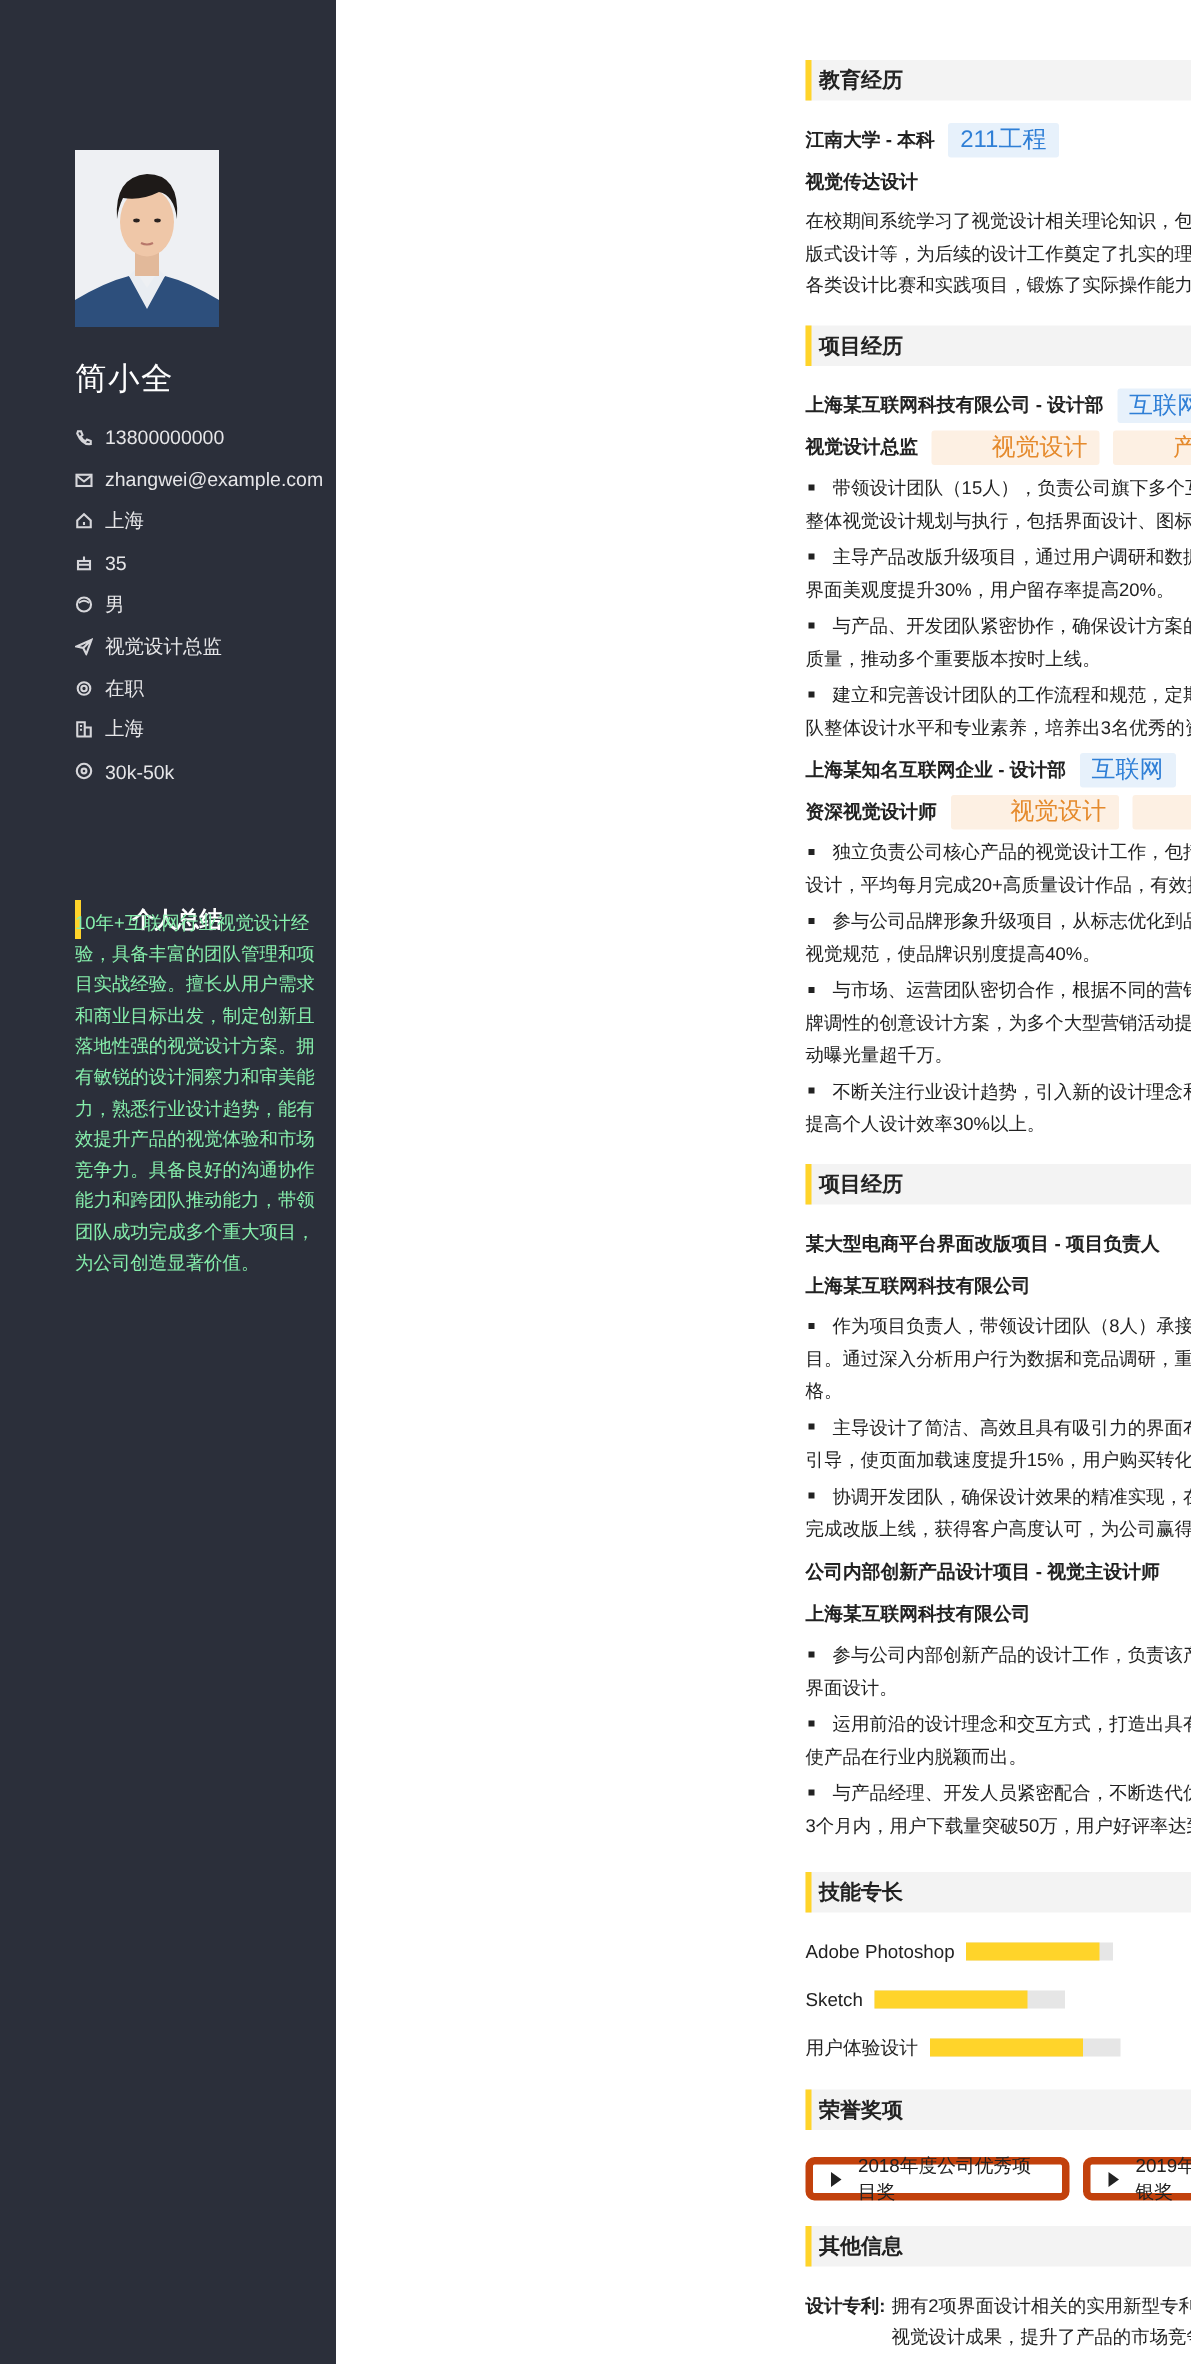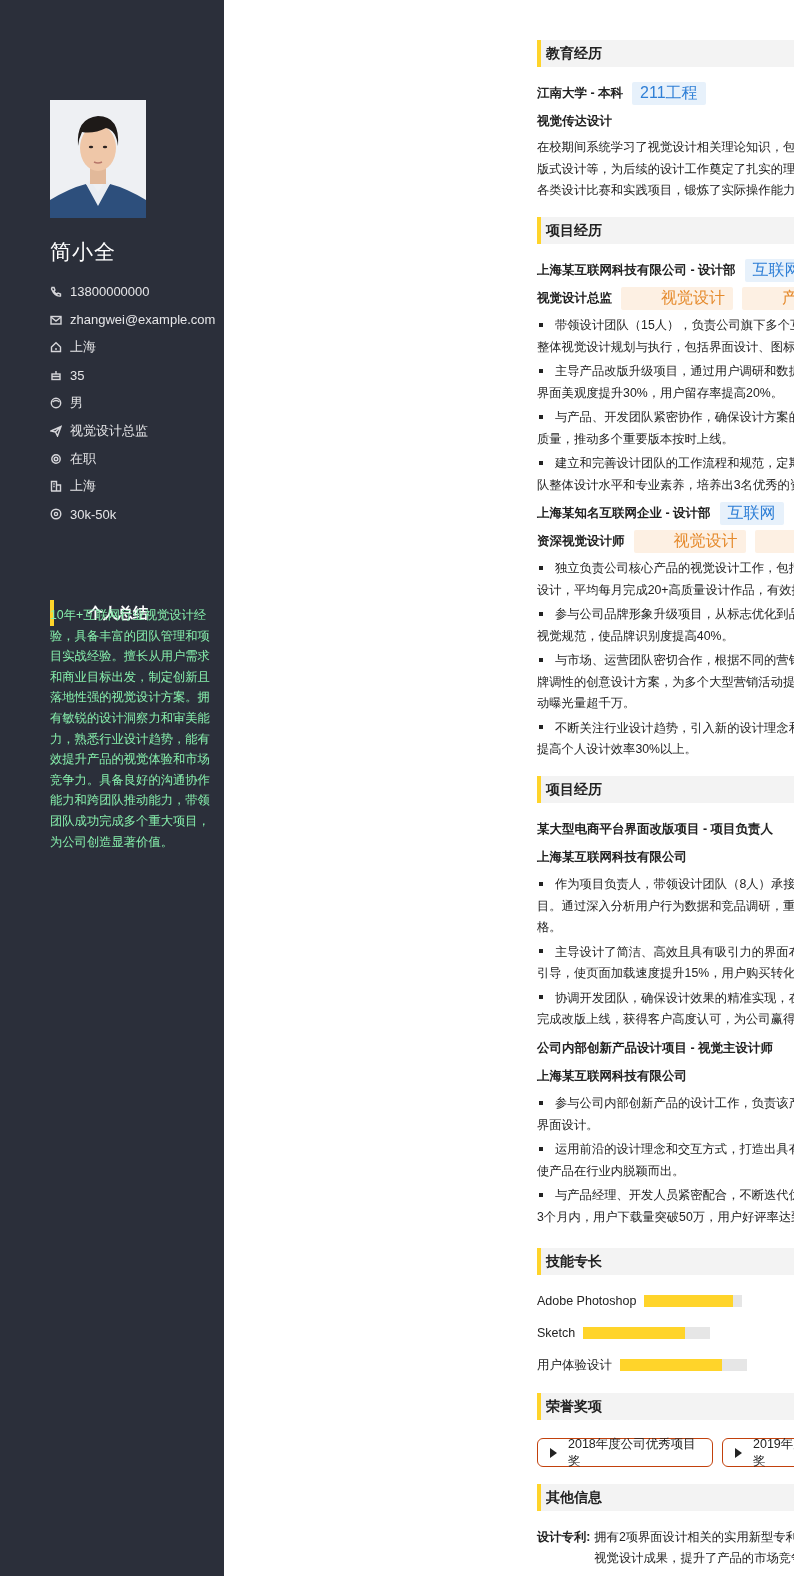--- a/index.html
+++ b/index.html
@@ -24,21 +24,21 @@
   .tag { font-weight: normal; font-size: 16px; padding: 1px 8px; margin-left: 9px; border-radius: 2px; }
   .tag.blue { background: #e7f1fb; color: #2f7fd6; }
   .tag.orange { background: #fdf0e3; color: #e58a2c; padding-left: 40px; }
   .para { position: absolute; left: 313px; width: 427px; font-size: 12.3px; line-height: 21.5px; color: #222; }
   .bullets { position: absolute; left: 313px; width: 427px; list-style: none; }
   .bullets li { font-size: 12.3px; line-height: 21.5px; color: #222; margin-bottom: 3px; }
   .bullets li .dot { display: inline-block; width: 4px; height: 4px; background: #222; margin: 0 12px 2px 2px; vertical-align: middle; }
   .skill { position: absolute; display: flex; align-items: center; font-size: 12.5px; color: #222; height: 16px; }
   .skill .track { height: 12px; background: #e6e6e6; margin-left: 8px; position: relative; }
   .skill .fill { position: absolute; left: 0; top: 0; bottom: 0; background: #ffd42a; }
-  .award { position: absolute; top: 1438px; height: 29px; border: 1px solid #c2410c; border-radius: 6px; display: flex; align-items: center; padding: 0 12px; font-size: 12.5px; color: #222; background: #fff; }
+  .award { position: absolute; top: 1438px; height: 29px; border: 5px solid #c2410c; border-radius: 6px; display: flex; align-items: center; padding: 0 12px; font-size: 12.5px; color: #222; background: #fff; }
   .award .tri { width: 0; height: 0; border-left: 7px solid #222; border-top: 5px solid transparent; border-bottom: 5px solid transparent; margin-right: 11px; }
   .other { position: absolute; left: 313px; top: 1527px; width: 427px; display: flex; font-size: 12.3px; line-height: 21px; }
   .other .k { font-weight: bold; white-space: nowrap; margin-right: 4px; }
 </style>
 </head>
 <body>
 
 <div class="page">
 
   <div class="sidebar">

